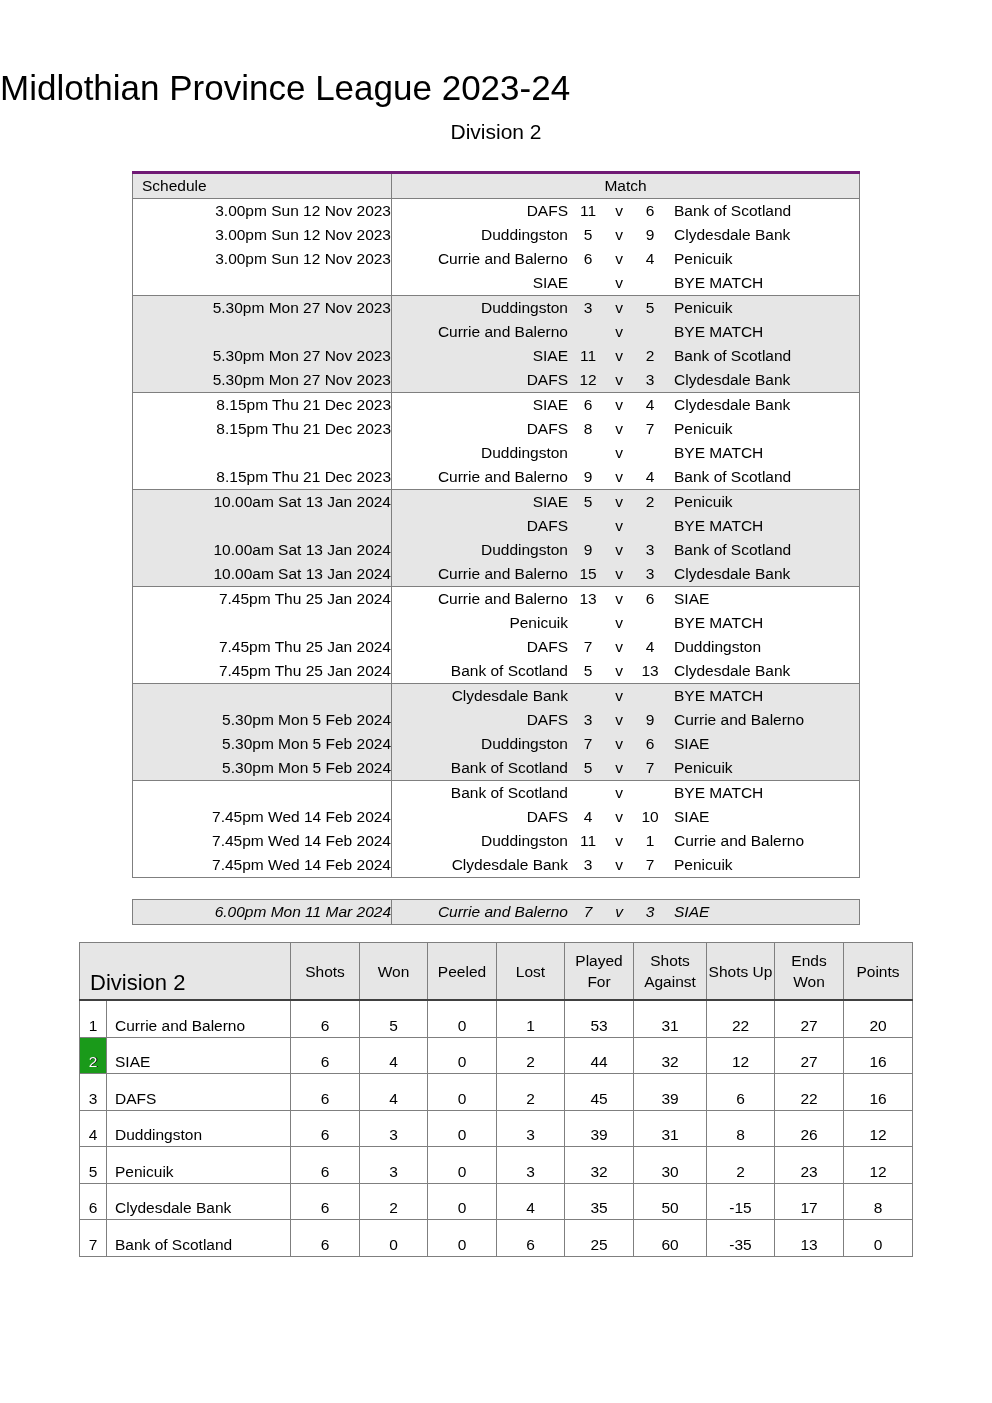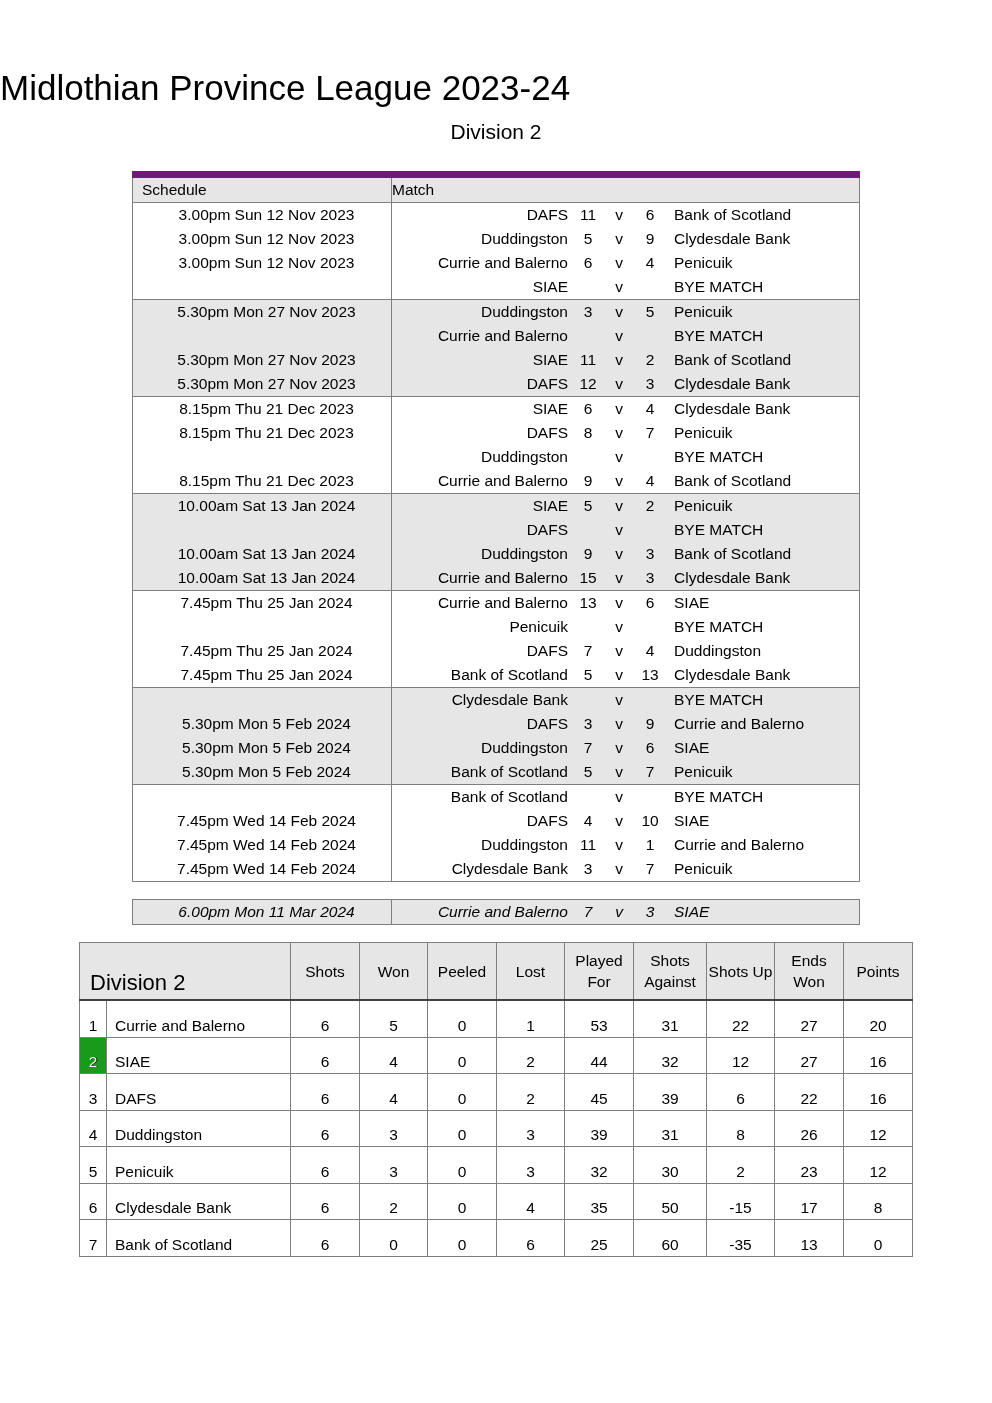--- a/index.html
+++ b/index.html
@@ -2,29 +2,29 @@
 <html><head>
 <meta charset="utf-8">
 <style>
   html, body { margin:0; padding:0; background:#ffffff; }
   body { width:992px; height:1403px; position:relative; font-family:"Liberation Sans", sans-serif; color:#000; }
   .title { position:absolute; top:66px; left:0; width:992px; text-align:left; font-size:35px; line-height:44px; }
   .subtitle { position:absolute; top:118px; left:0; width:992px; text-align:center; font-size:21px; line-height:28px; }
 
   table.sched { position:absolute; left:132px; width:728px; border-collapse:collapse; font-size:15.5px; }
   table.sched td, table.sched th { padding:0; height:24px; line-height:24px; font-weight:normal; white-space:nowrap; }
-  table.sched .c-date { width:249px; padding-left:9px; border-left:1px solid #7f7f7f; border-right:1px solid #7f7f7f; text-align:center; }
+  table.sched .c-date { width:249px; padding-left:9px; border-left:1px solid #7f7f7f; border-right:1px solid #7f7f7f; text-align:right; }
   table.sched .c-home { width:176px; text-align:right; }
   table.sched .c-hs { width:40px; text-align:center; }
   table.sched .c-v { width:22px; text-align:center; }
   table.sched .c-as { width:40px; text-align:center; }
   table.sched .c-away { padding-left:4px; text-align:left; border-right:1px solid #7f7f7f; }
-  table.sched tr.hdr th { background:#e6e6e6; border-top:7px solid #701a75; border-bottom:1px solid #7f7f7f; height:24px; }
+  table.sched tr.hdr th { background:#e6e6e6; border-top:3px solid #701a75; border-bottom:1px solid #7f7f7f; height:24px; }
   table.sched tr.hdr th.c-date { text-align:left; }
-  table.sched tr.hdr th.c-match { text-align:left; border-right:1px solid #7f7f7f; }
+  table.sched tr.hdr th.c-match { text-align:center; border-right:1px solid #7f7f7f; }
   table.sched tbody.grp-shade td { background:#e6e6e6; }
   table.sched tbody.grp td { background:#ffffff; }
   table.sched tbody tr.last td { border-bottom:1px solid #7f7f7f; }
   #sched-main { top:171px; }
   #sched-extra { top:899px;font-style:italic; }
   #sched-extra td { border-top:1px solid #7f7f7f; border-bottom:1px solid #7f7f7f; background:#e6e6e6; }
 
   table.league { position:absolute; left:79px; top:942px; width:834px; border-collapse:collapse; font-size:15.5px; }
   table.league th { background:#e6e6e6; font-weight:normal; border:1px solid #7f7f7f; border-bottom:2px solid #404040; height:50px; line-height:21px; text-align:center; padding:0; }
   table.league th.div-title { text-align:left; font-size:22px; padding-left:10px; vertical-align:bottom; padding-bottom:6px; }

